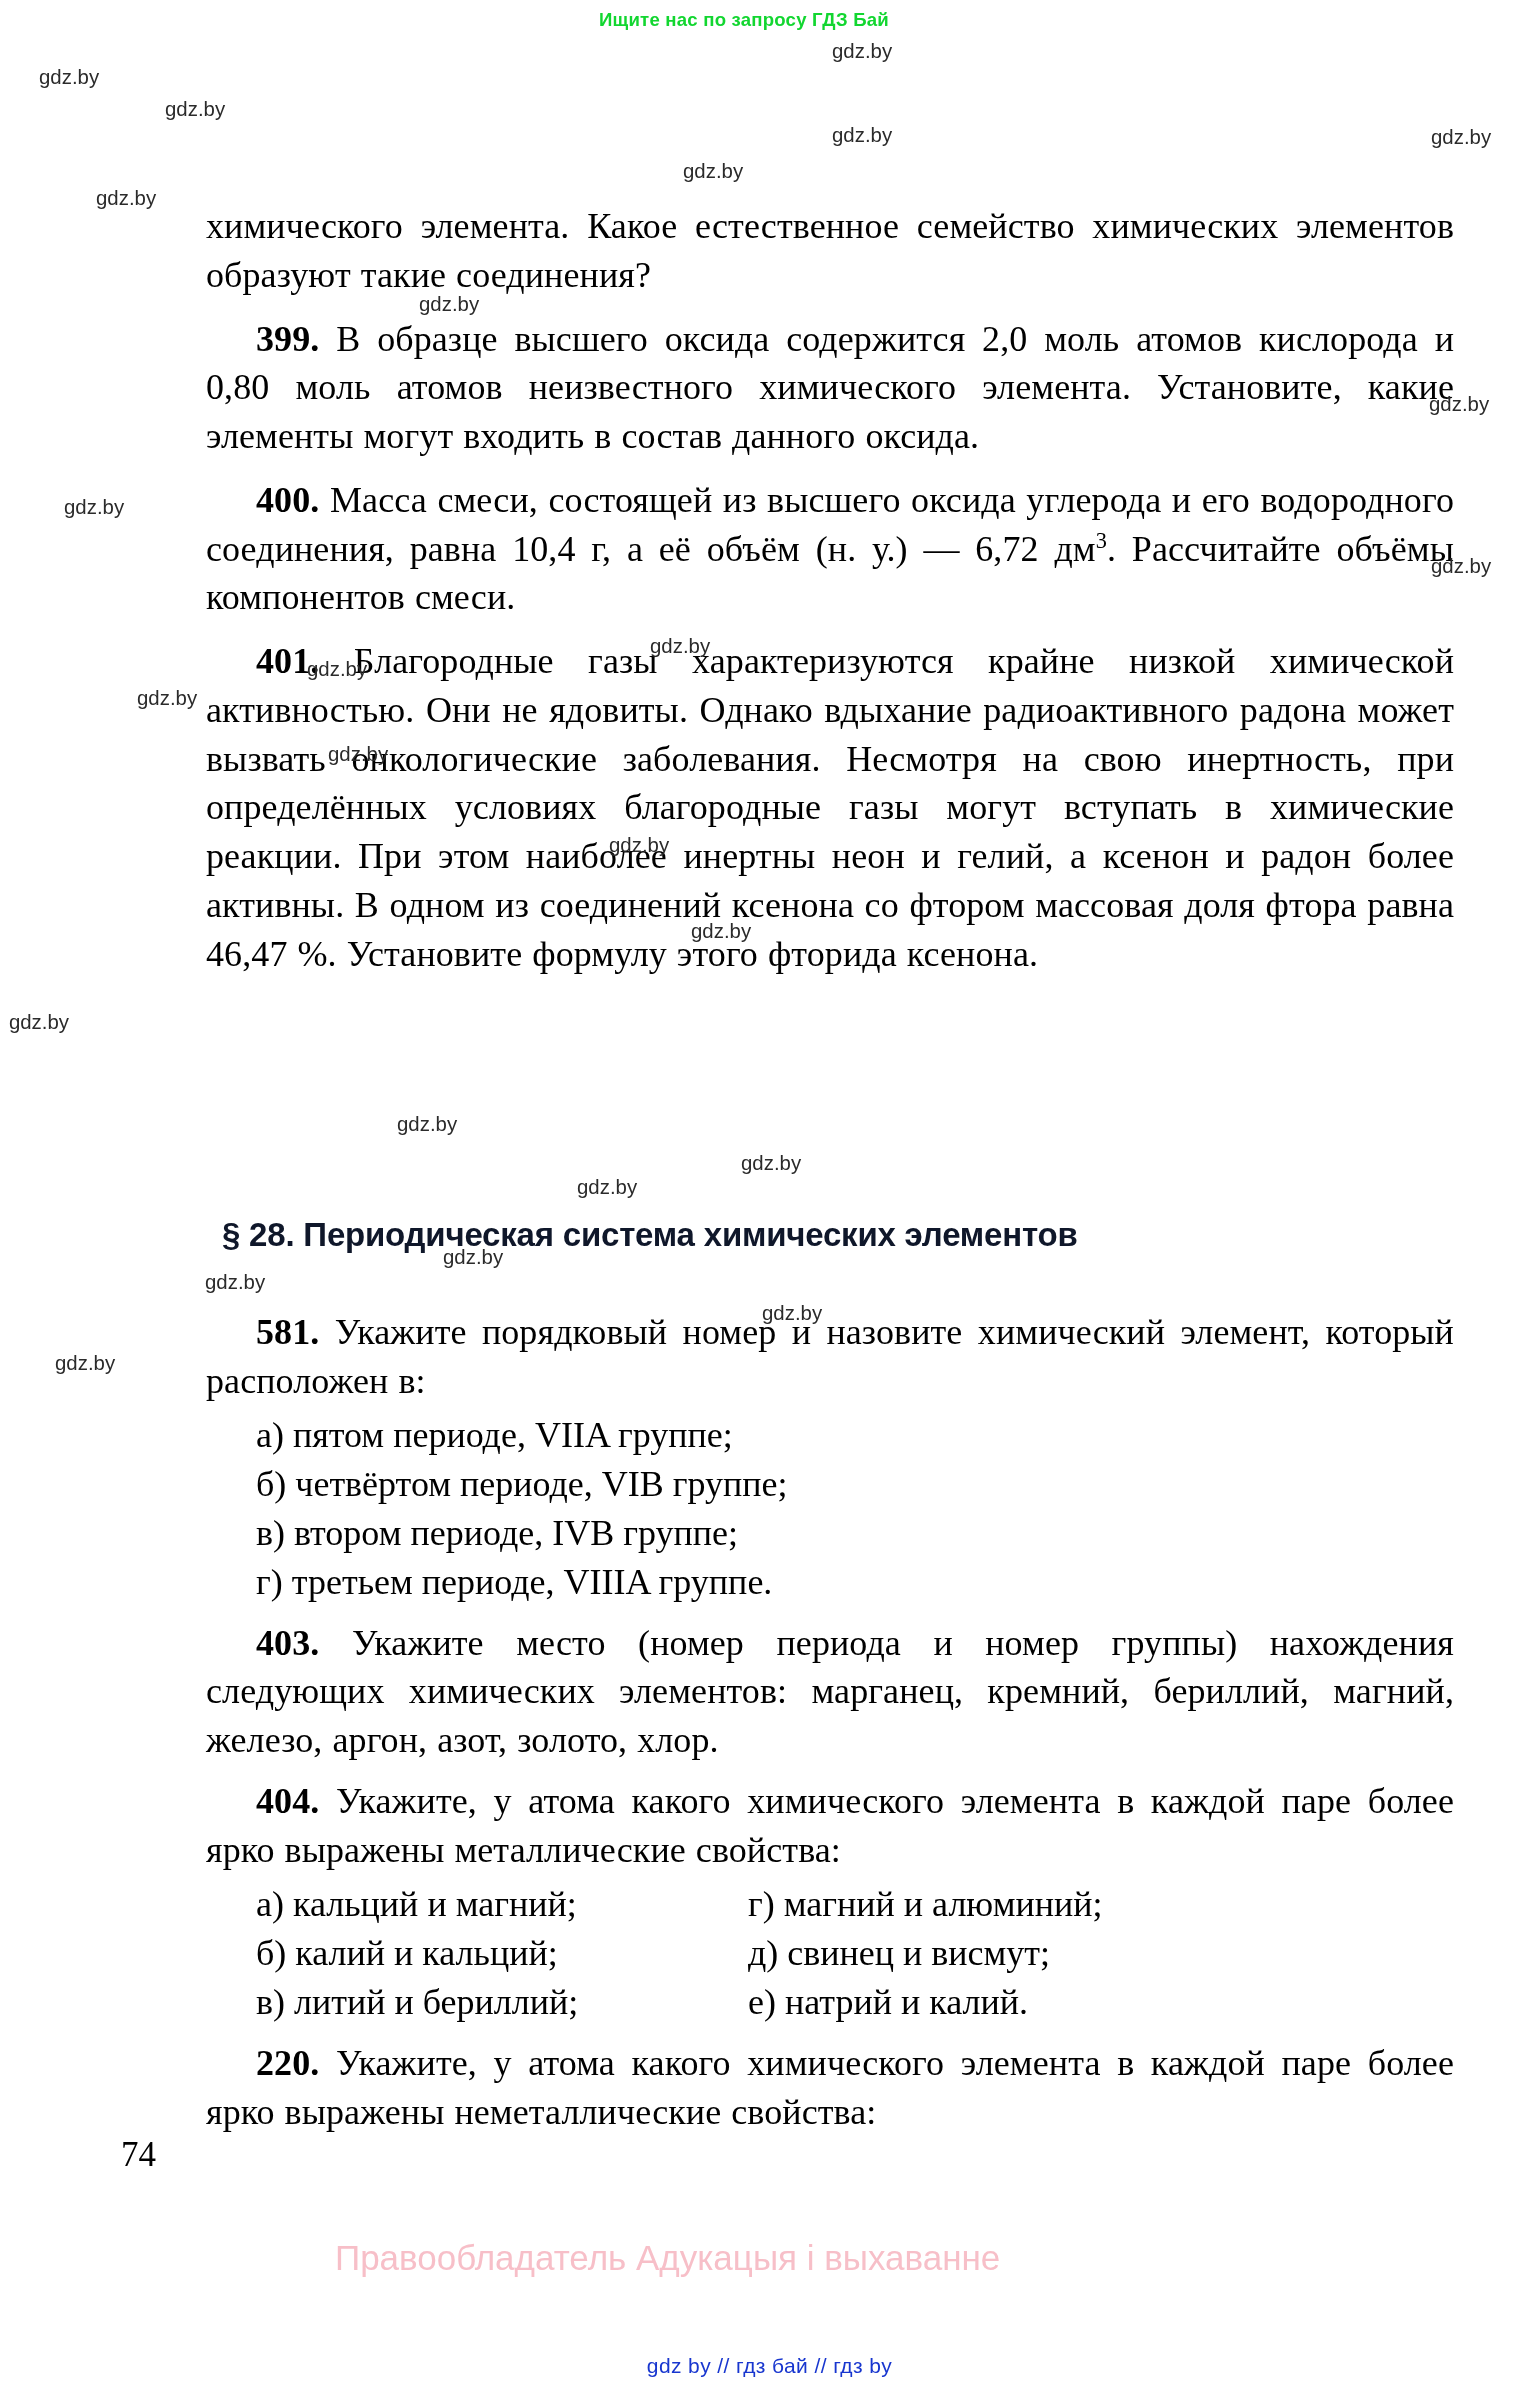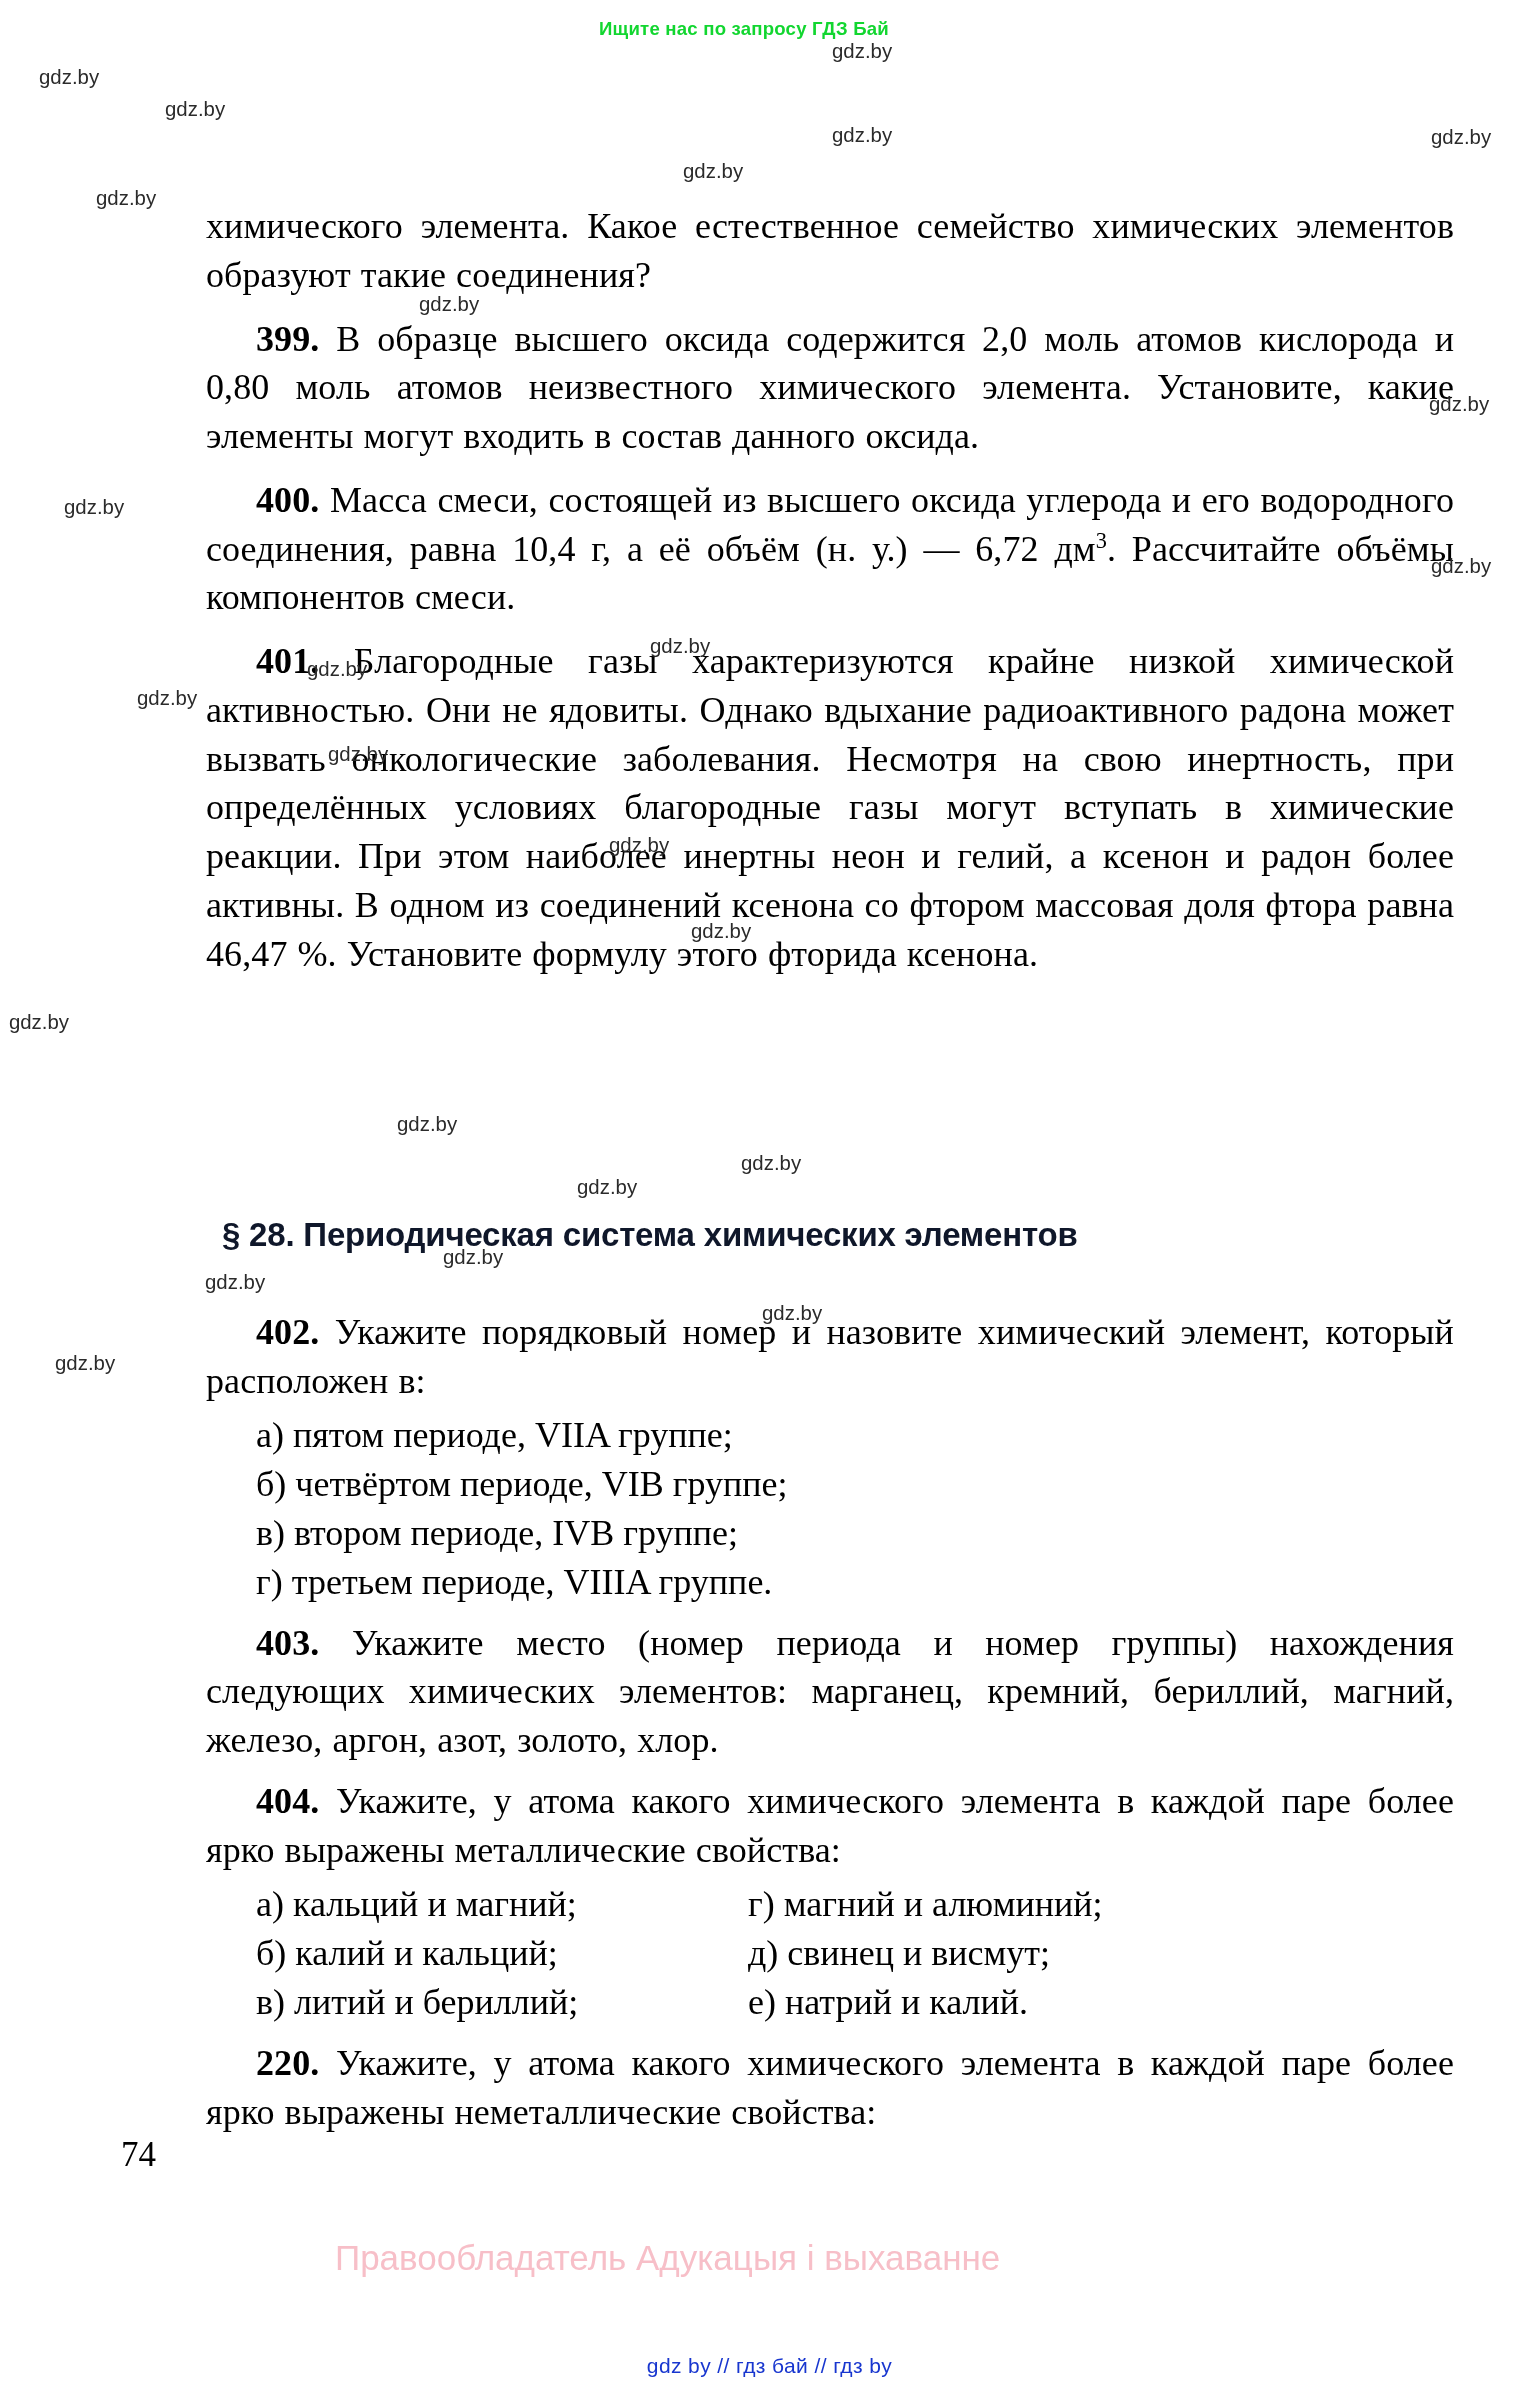--- a/index.html
+++ b/index.html
@@ -13,21 +13,21 @@
     height: 2401px;
     position: relative;
     overflow: hidden;
     font-family: "Liberation Serif", "DejaVu Serif", serif;
     color: #000000;
   }
 
   
   .promo-banner {
     position: absolute;
-    top: 18px;
+    top: 9px;
     left: 0;
     width: 1488px;
     text-align: center;
     font-family: "Liberation Sans", sans-serif;
     font-size: 18.6px;
     font-weight: 700;
     color: #12d630;
     letter-spacing: 0.2px;
   }
 
@@ -165,21 +165,21 @@
     <p class="para task">
       <span class="tasknum">401.</span><span> Благородные газы характеризуются крайне низкой химической активностью. Они не ядовиты. Однако вдыхание радиоактивного радона может вызвать онкологические заболевания. Несмотря на свою инертность, при определённых условиях благородные газы могут вступать в химические реакции. При этом наиболее инертны неон и гелий, а ксенон и радон более активны. В одном из соединений ксенона со фтором массовая доля фтора равна 46,47 %. Установите формулу этого фторида ксенона.</span>
     </p>
   </div>
 
   <div class="section-heading">§ 28. Периодическая система химических элементов</div>
 
   <div class="textblock" style="top:1296px;">
 
     <p class="para task-tight">
-      <span class="tasknum">402.</span><span> Укажите порядковый номер и назовите химический элемент, который расположен в:</span>
+      <span class="tasknum">581.</span><span> Укажите порядковый номер и назовите химический элемент, который расположен в:</span>
     </p>
     <ul class="subitems">
       <li>а) пятом периоде, VIIA группе;</li>
       <li>б) четвёртом периоде, VIB группе;</li>
       <li>в) втором периоде, IVB группе;</li>
       <li>г) третьем периоде, VIIIA группе.</li>
     </ul>
 
     <p class="para task-tight">
       <span class="tasknum">403.</span><span> Укажите место (номер периода и номер группы) нахождения следующих химических элементов: марганец, кремний, бериллий, магний, железо, аргон, азот, золото, хлор.</span>

